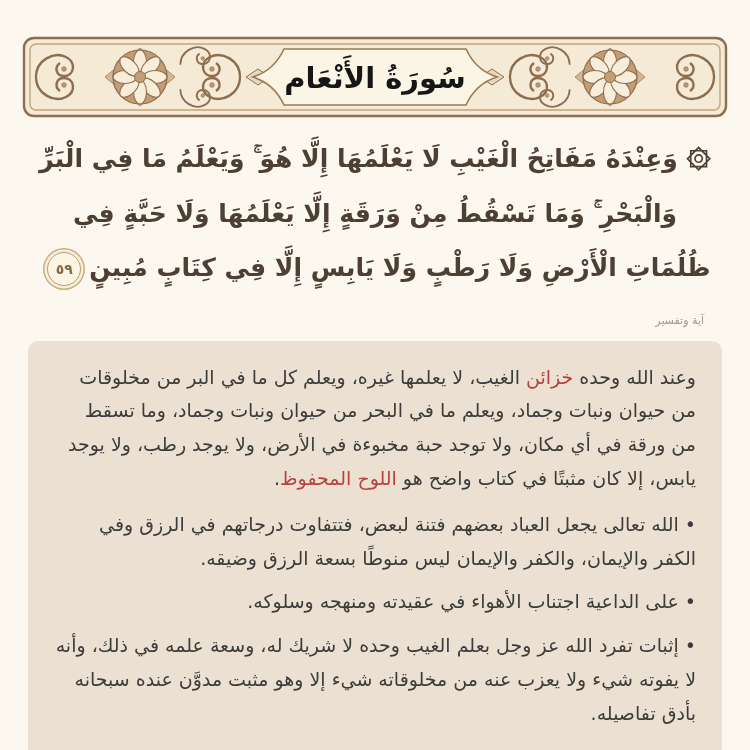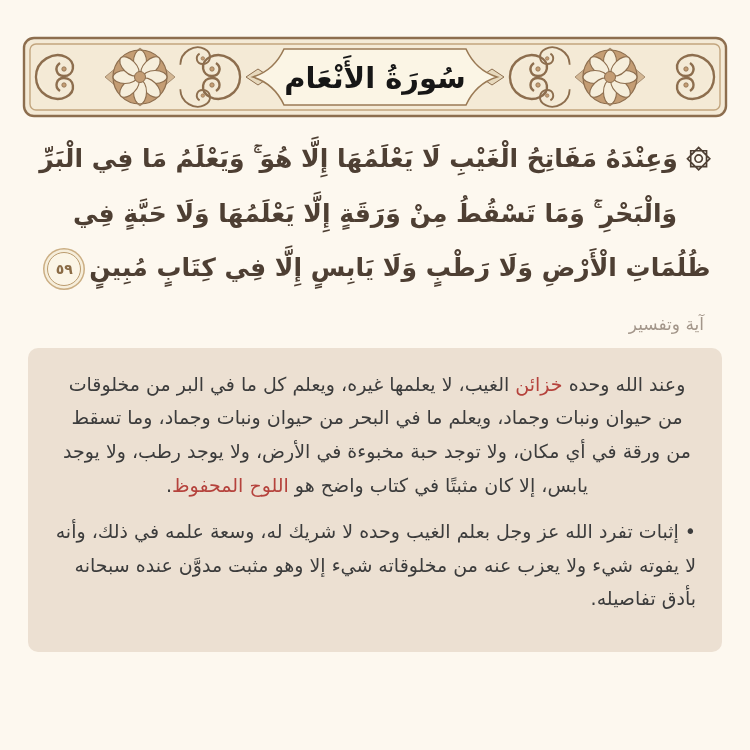--- a/index.html
+++ b/index.html
@@ -29,34 +29,34 @@
     color:#8a6b45;font-size:14px;font-weight:700;
     vertical-align:middle;margin:0 8px;
     background:#fbf5e6;
     text-align:center;
   }
   
   .section-label{
     margin:18px 46px 0 0;
     text-align:right;
     color:#a3968a;
-    font-size:17px;
+    font-size:11px;
   }
   
   .tafsir-box{
     margin:14px 28px 0 28px;
     background:#ece0d2;
     border-radius:10px;
     padding:20px 26px 26px 26px;
     color:#3c3c3c;
     font-size:19px;
     line-height:1.78;
     text-align:right;
   }
-  .tafsir-box p{margin:0 0 12px 4px;text-align:center;}
+  .tafsir-box p{margin:0 0 12px 4px;}
   .tafsir-box ul{list-style:none;margin:0;padding:0;}
   .tafsir-box li{margin:0 0 10px 0;}
   .red{color:#b5423c;}
   .bullet{margin-left:6px;}
 </style>
 </head>
 <body>
 
 <header class="banner">
   <svg viewBox="0 0 706 82" aria-hidden="false">
@@ -105,15 +105,17 @@
   <span>۞ وَعِنْدَهُ مَفَاتِحُ الْغَيْبِ لَا يَعْلَمُهَا إِلَّا هُوَ ۚ وَيَعْلَمُ مَا فِي الْبَرِّ وَالْبَحْرِ ۚ وَمَا تَسْقُطُ مِنْ وَرَقَةٍ إِلَّا يَعْلَمُهَا وَلَا حَبَّةٍ فِي ظُلُمَاتِ الْأَرْضِ وَلَا رَطْبٍ وَلَا يَابِسٍ إِلَّا فِي كِتَابٍ مُبِينٍ</span><span class="ayah-medallion">
       <span>٥٩</span>
     </span>
 </section>
 
 <div class="section-label">آية وتفسير</div>
 
 <section class="tafsir-box">
   <p><span>وعند الله وحده </span><span class="red">خزائن</span><span> الغيب، لا يعلمها غيره، ويعلم كل ما في البر من مخلوقات من حيوان ونبات وجماد، ويعلم ما في البحر من حيوان ونبات وجماد، وما تسقط من ورقة في أي مكان، ولا توجد حبة مخبوءة في الأرض، ولا يوجد رطب، ولا يوجد يابس، إلا كان مثبتًا في كتاب واضح هو </span><span class="red">اللوح المحفوظ</span><span>.</span></p>
   <ul>
+    <li><span class="bullet">•</span><span>الله تعالى يجعل العباد بعضهم فتنة لبعض، فتتفاوت درجاتهم في الرزق وفي الكفر والإيمان، والكفر والإيمان ليس منوطًا بسعة الرزق وضيقه.</span></li>
+    <li><span class="bullet">•</span><span>على الداعية اجتناب الأهواء في عقيدته ومنهجه وسلوكه.</span></li>
     <li><span class="bullet">•</span><span>إثبات تفرد الله عز وجل بعلم الغيب وحده لا شريك له، وسعة علمه في ذلك، وأنه لا يفوته شيء ولا يعزب عنه من مخلوقاته شيء إلا وهو مثبت مدوَّن عنده سبحانه بأدق تفاصيله.</span></li>
   </ul>
 </section>
 
 </body></html>

